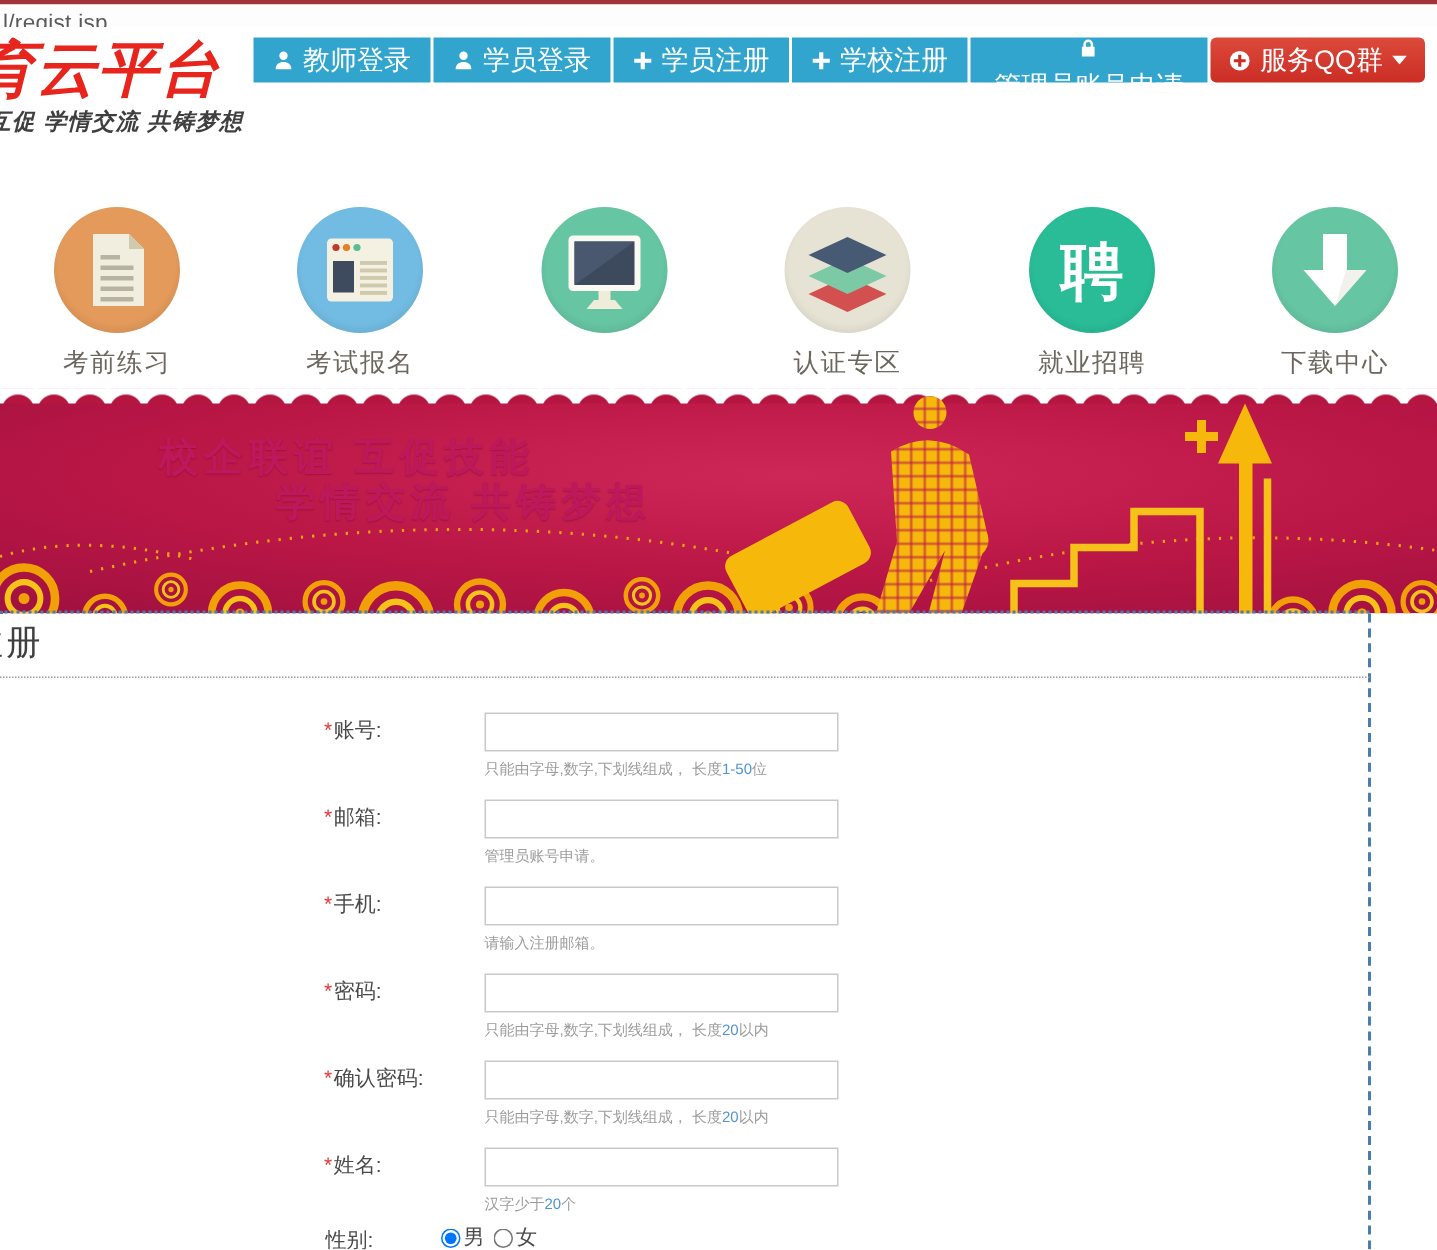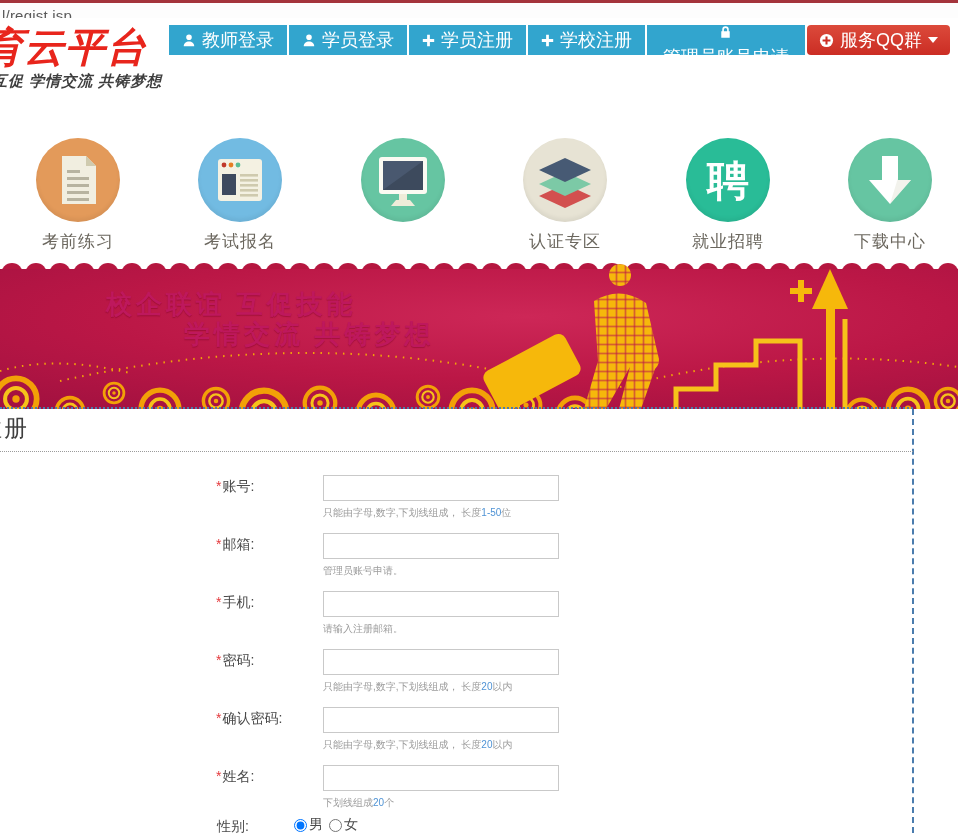--- a/index.html
+++ b/index.html
@@ -317,21 +317,21 @@
 
     <div class="frow" style="top:232px">
       <label class="flabel"><span class="req">*</span><span>确认密码:</span></label>
       <input class="finput" type="password" style="">
       <div class="fhelp"><span>只能由字母,数字,下划线组成， 长度</span><span class="hnum">20</span><span>以内</span></div>
     </div>
 
     <div class="frow" style="top:290px">
       <label class="flabel"><span class="req">*</span><span>姓名:</span></label>
       <input class="finput" type="text" style="">
-      <div class="fhelp"><span>下划线组成</span><span class="hnum">20</span><span>个</span></div>
+      <div class="fhelp"><span>汉字少于</span><span class="hnum">20</span><span>个</span></div>
     </div>
 
     <div class="frow" style="top:340px">
       <label class="flabel" style="left:181px"><span>性别:</span></label>
       <span class="radio-group">
         <label class="ropt">
           <input type="radio" name="gender" checked="true" style="">
           <span>男</span>
         </label>
         <label class="ropt">

